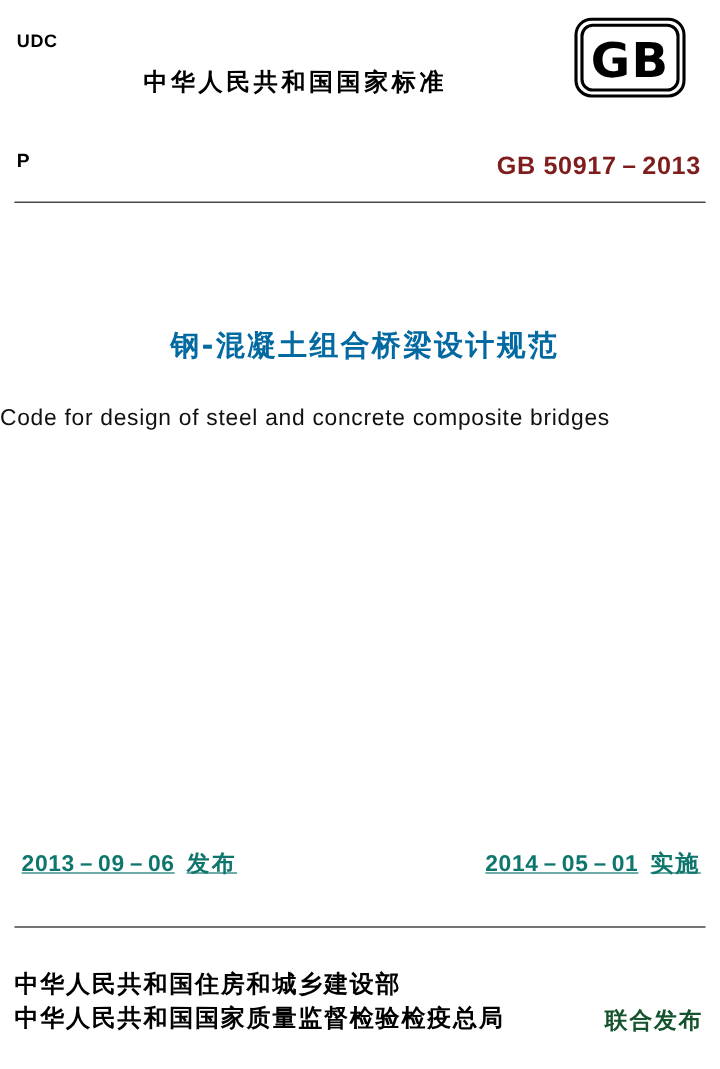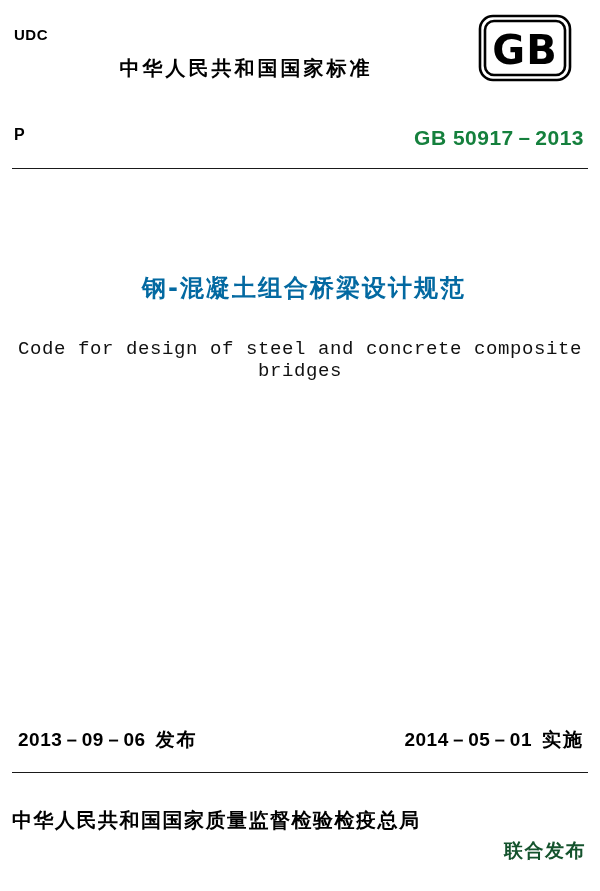--- a/index.html
+++ b/index.html
@@ -63,21 +63,21 @@
     color: #000;
   }
   .std-code {
     position: absolute;
     right: 16px;
     top: 124px;
     font-family: "Liberation Sans", sans-serif;
     font-weight: bold;
     font-size: 21px;
     letter-spacing: 0.5px;
-    color: #15803d;
+    color: #7f1d1d;
     white-space: nowrap;
   }
 
   .rule {
     position: absolute;
     left: 12px;
     width: 576px;
     height: 0;
     border-top: 1.6px solid #1a1a1a;
   }
@@ -95,50 +95,50 @@
     font-weight: bold;
     font-size: 24px;
     letter-spacing: 2px;
     color: #0369a1;
   }
   .title-en {
     position: absolute;
     left: 0;
     top: 338px;
     width: 600px;
-    text-align: center;
-    font-family: Liberation Mono, monospace;
+    font-family: Liberation Sans, sans-serif;
     font-size: 19px;
     letter-spacing: 0.6px;
     color: #111;
   }
 
   
   .date-row {
     position: absolute;
     left: 12px;
     top: 707px;
     width: 576px;
     display: flex;
     justify-content: space-between;
     align-items: baseline;
     font-family: "Liberation Sans", sans-serif;
     font-weight: bold;
     font-size: 19px;
-    color: #000000;
+    color: #0f766e;
+    text-decoration: underline;
   }
   .date-item { white-space: nowrap; letter-spacing: 0.5px; }
   .date-item .label {
     font-family: "DejaVu Sans", sans-serif;
     font-weight: bold;
     margin-left: 10px;
     letter-spacing: 2px;
   }
   .date-left { padding-left: 6px; }
-  .date-right { padding-right: 4px; margin-top: 20px; }
+  .date-right { padding-right: 4px; }
 
   
   .issuers {
     position: absolute;
     left: 12px;
     top: 806px;
     width: 470px;
     font-family: "DejaVu Sans", sans-serif;
     font-weight: bold;
     font-size: 20px;
@@ -193,18 +193,19 @@
       <span>2013－09－06</span><span class="label">发布</span>
     </div>
     <div class="date-item date-right">
       <span>2014－05－01</span><span class="label">实施</span>
     </div>
   </div>
 
   <div class="rule rule-bottom"></div>
 
   <div class="issuers">
+    <div class="issuer-line">中华人民共和国住房和城乡建设部</div>
     <div class="issuer-line">中华人民共和国国家质量监督检验检疫总局</div>
   </div>
 
   <div class="joint-issue">联合发布</div>
 
 </div>
 
 </body></html>

